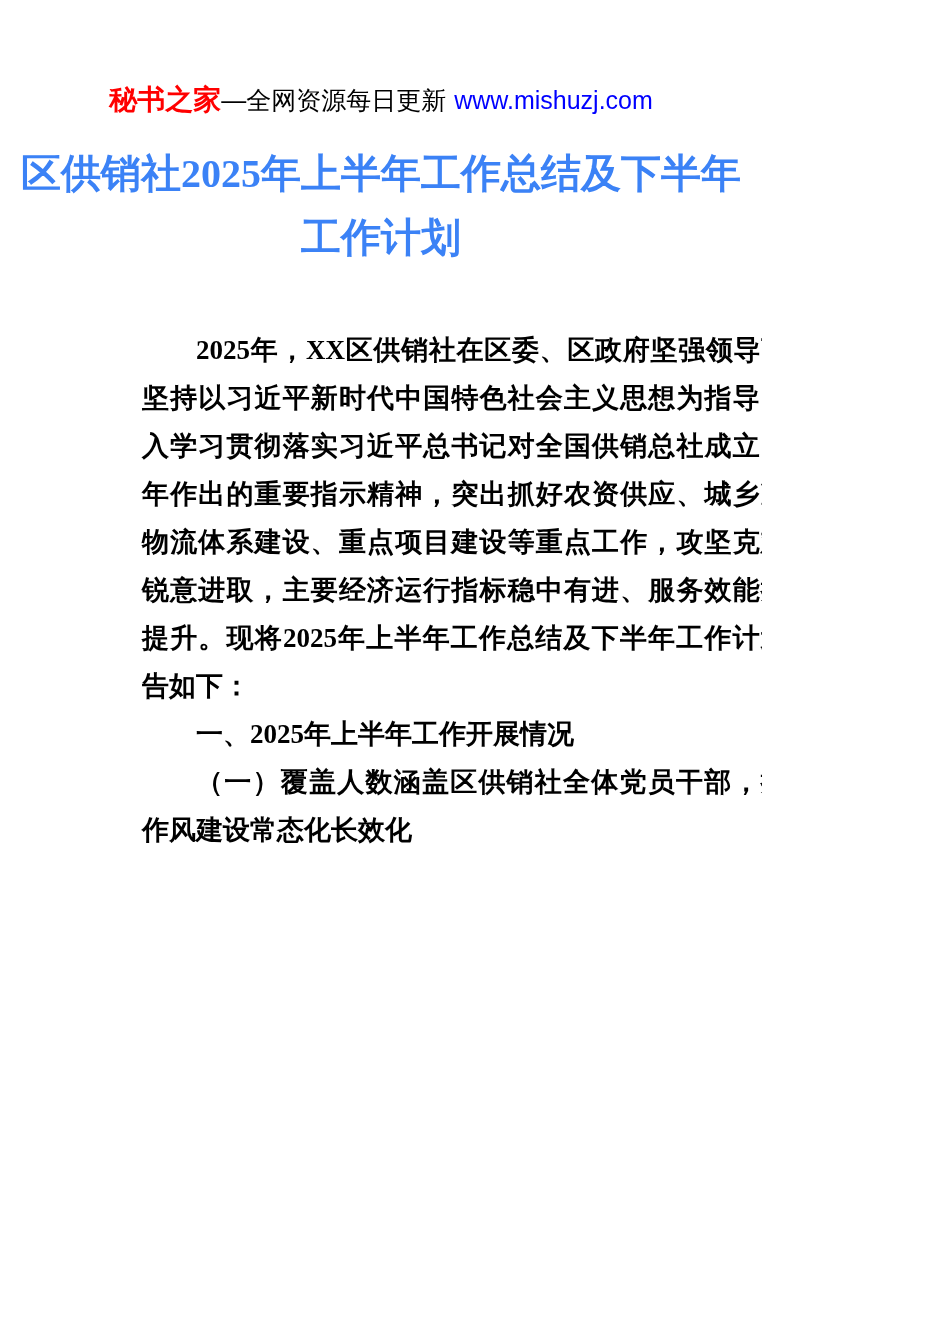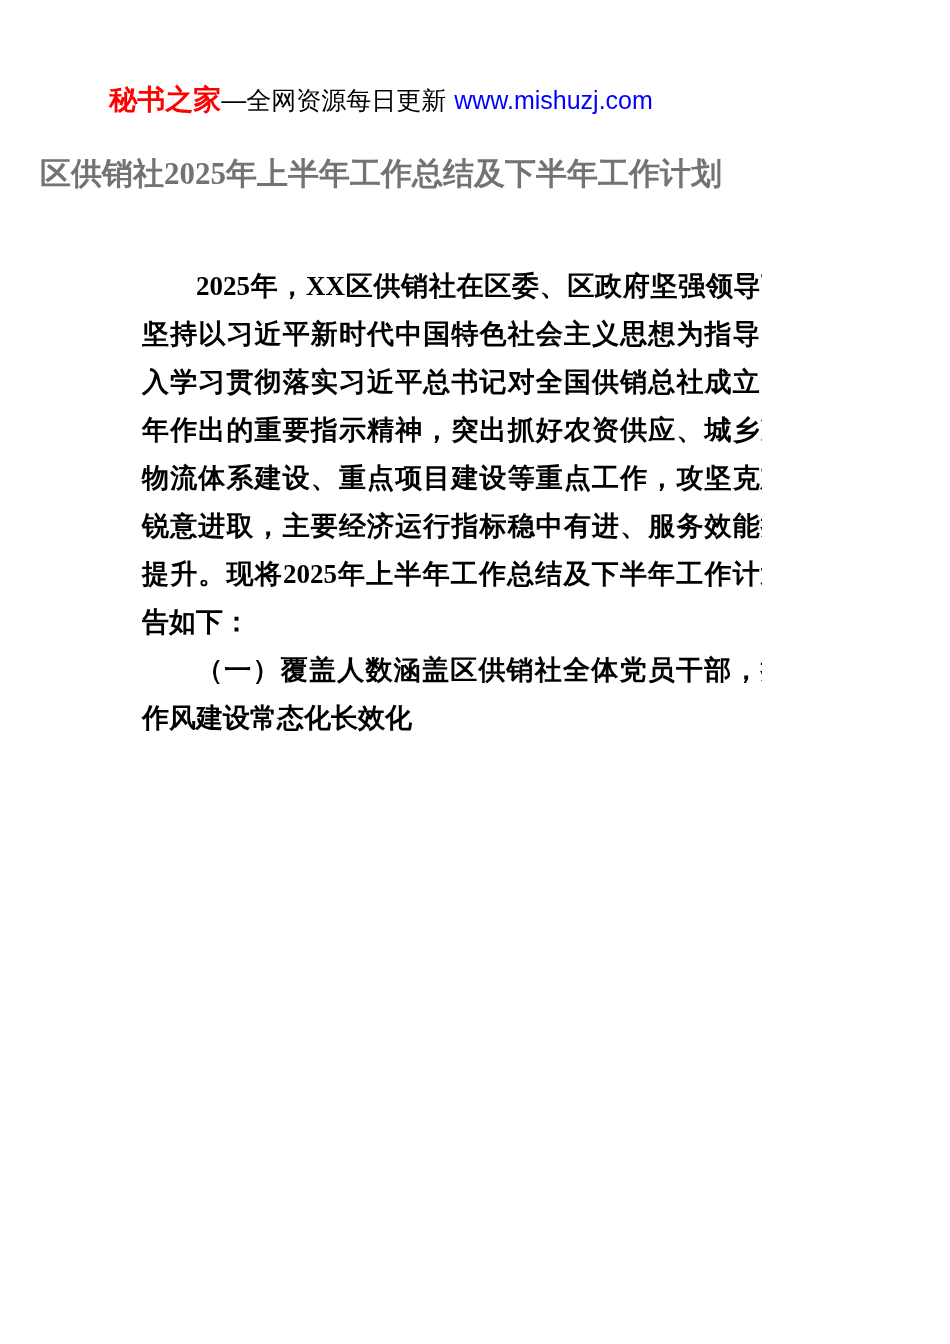--- a/index.html
+++ b/index.html
@@ -31,24 +31,24 @@
   .doc-header .tagline {
     color: #000000;
   }
   .doc-header .url {
     margin-left: 8px;
   }
   .doc-title {
     width: 740px;
     margin: 26px auto 0 auto;
     text-align: center;
-    font-size: 31px;
+    font-size: 40px;
     font-weight: bold;
     line-height: 64px;
-    color: #737373;
+    color: #3b82f6;
   }
   .doc-body {
     width: 674px;
     margin-left: 142px;
     margin-top: 56px;
     font-size: 27px;
     line-height: 48px;
     text-align: justify;
     color: #000000;
     font-weight: bold;
@@ -64,16 +64,17 @@
 <div class="page">
 
   <div class="doc-header">
     <span class="brand" style="color: rgb(255, 0, 0);">秘书之家</span><span class="tagline">—全网资源每日更新</span><span class="url" style="color: rgb(0, 0, 255);">www.mishuzj.com</span>
   </div>
 
   <div class="doc-title">区供销社2025年上半年工作总结及下半年工作计划</div>
 
   <div class="doc-body">
       <div class="para body">2025年，XX区供销社在区委、区政府坚强领导下，坚持以习近平新时代中国特色社会主义思想为指导，深入学习贯彻落实习近平总书记对全国供销总社成立70周年作出的重要指示精神，突出抓好农资供应、城乡冷链物流体系建设、重点项目建设等重点工作，攻坚克难、锐意进取，主要经济运行指标稳中有进、服务效能持续提升。现将2025年上半年工作总结及下半年工作计划报告如下：</div>
+      <div class="para heading1">一、2025年上半年工作开展情况</div>
       <div class="para heading2">（一）覆盖人数涵盖区供销社全体党员干部，推进作风建设常态化长效化</div>
     </div>
 
 </div>
 
 </body></html>

